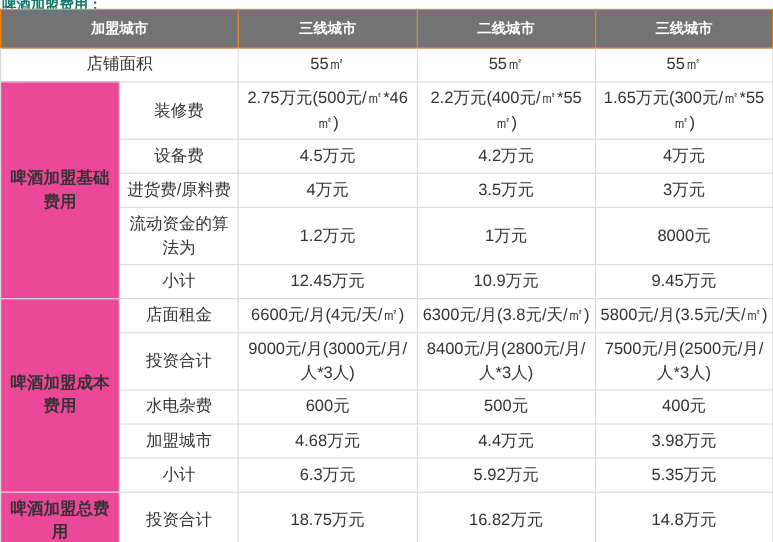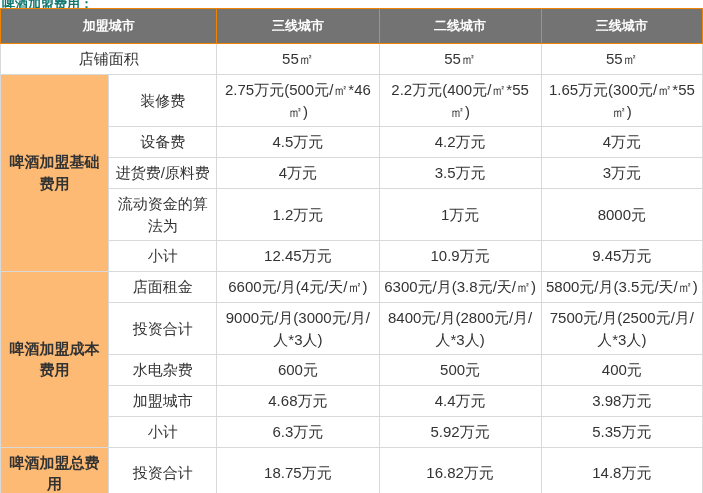--- a/index.html
+++ b/index.html
@@ -53,21 +53,21 @@
     border-color: #f08300;
     height: 26px;
   }
   .col-a { width: 108px; }
   .col-b { width: 108px; }
   .col-c { width: 162px; }
   .col-d { width: 162px; }
   .col-e { width: 161px; }
   .grp {
     font-weight: bold;
-    background: #fdba74;
+    background: #ec4899;
   }
   .rowlabel { }
   .shop-area-label {
     font-weight: normal;
   }
   .notes {
     padding: 6px 2px 0 2px;
     font-size: 10px;
     line-height: 1.9;
     color: #8b5cf6;

